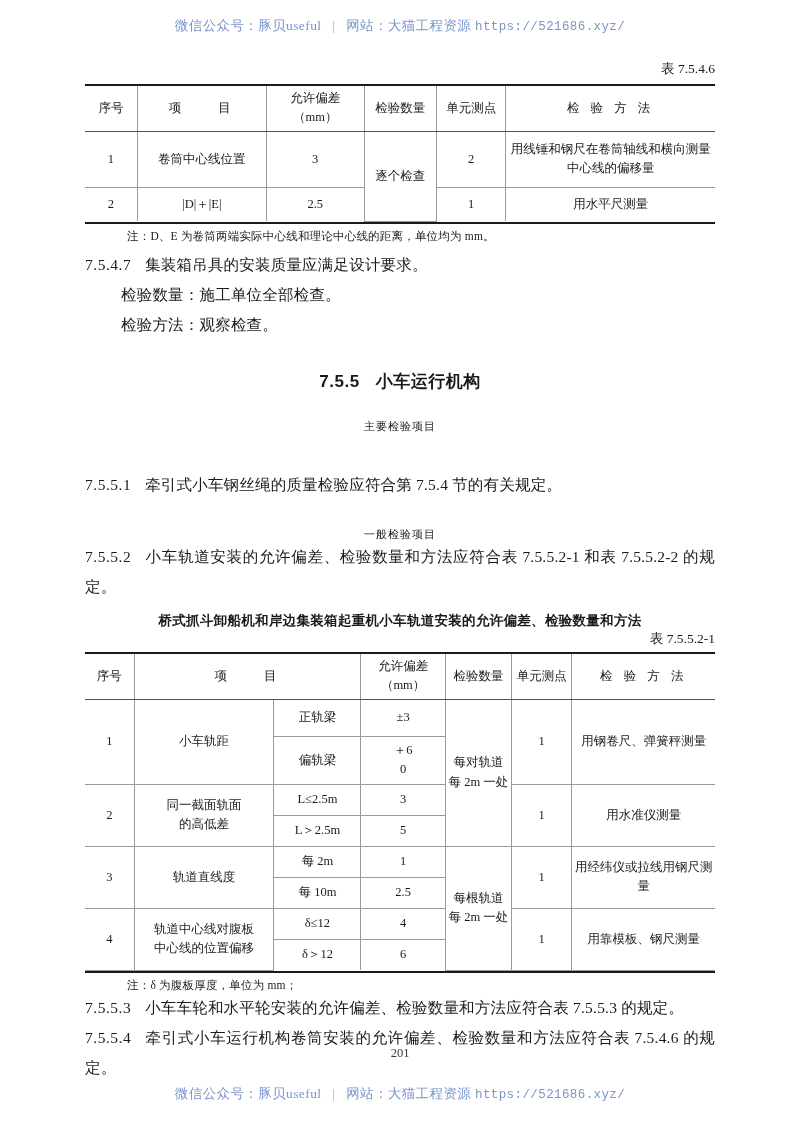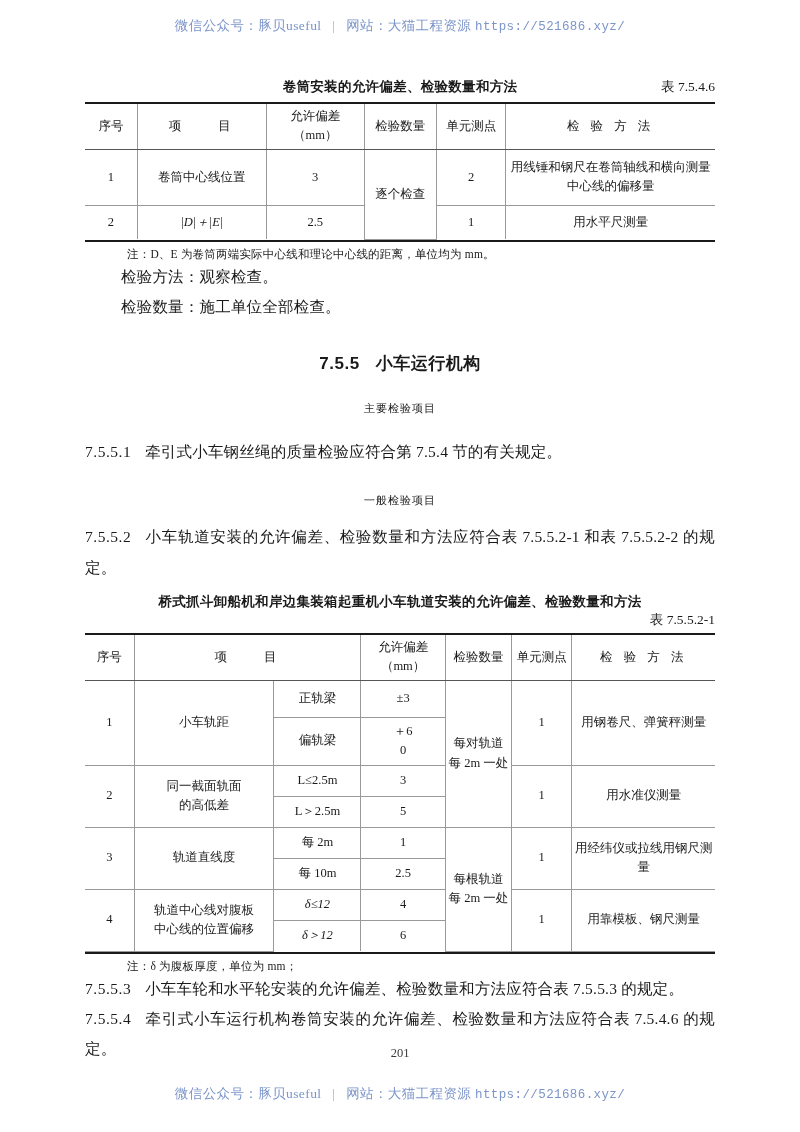--- a/index.html
+++ b/index.html
@@ -136,54 +136,53 @@
     height: 26px;
   }
   .tbl-wrap { border-top: 2.2px solid #1a1a1a; border-bottom: 2.2px solid #1a1a1a; }
   .tbl-wrap table.doc td, .tbl-wrap table.doc th { border-top: 1px solid #9a9a9a; border-bottom: 1px solid #9a9a9a; }
   .tbl-wrap table.doc tr:first-child > * { border-top: none; }
   .tbl-wrap table.doc tr:last-child  > * { border-bottom: none; }
   .tbl-wrap table.doc tr > *:first-child { border-left: none; }
   .tbl-wrap table.doc tr > *:last-child  { border-right: none; }
   .hdr-sep > * { border-bottom: 1.6px solid #555 !important; }
   .sp-med  { letter-spacing: 4px; padding-left: 4px; }
-  .ital { font-style: italic; }
+  .ital { }
   .meth { text-align: center; line-height: 1.75; }
 
   .pagenum {
     position: absolute;
     left: 0;
     top: 1046px;
     width: 800px;
     text-align: center;
     font-size: 12.5px;
     color: #3a3a3a;
   }
 
   .mt6  { margin-top: 6px; }
   .mt10 { margin-top: 10px; }
-  .mt14 { margin-top: 14px; }
-  .mt18 { margin-top: 21px; }
+  .mt14 { }
+  .mt18 { margin-top: 36px; }
 </style>
 </head>
 <body>
 
 <div class="page">
 
   <div class="wm wm-top">
     <span>微信公众号：豚贝useful</span>
     <span class="sep">|</span>
     <span>网站：大猫工程资源</span>
     <span class="url">https://521686.xyz/</span>
   </div>
 
   <div style="height:78px"></div>
 
   <div class="tbl-title-row">
-    <span class="tbl-title">卷筒安装的允许偏差、检验数量和方法</span>
     <span class="tbl-num tbl-num-right">表 7.5.4.6</span>
   </div>
 
   <div class="tbl-wrap mt6">
   <table class="doc">
     <colgroup>
       <col style="width:8.3%">
       <col style="width:20.5%">
       <col style="width:15.5%">
       <col style="width:11.5%">
@@ -215,22 +214,25 @@
         <td>2.5</td>
         <td>1</td>
         <td class="meth">用水平尺测量</td>
       </tr>
     </tbody>
   </table>
   </div>
 
   <div class="note">注：D、E 为卷筒两端实际中心线和理论中心线的距离，单位均为 mm。</div>
 
+  <div class="clause mt6">
+    <span class="num">7.5.4.7</span><span class="gap"></span><span>集装箱吊具的安装质量应满足设计要求。</span>
+  </div>
+  <div class="indent-line">检验数量：施工单位全部检查。</div>
   <div class="indent-line">检验方法：观察检查。</div>
-  <div class="indent-line">检验数量：施工单位全部检查。</div>
 
   <div class="section-head">
     <span>7.5.5</span><span class="sgap"></span><span>小车运行机构</span>
   </div>
 
   <div class="subhead">主要检验项目</div>
 
   <div class="clause mt18">
     <span class="num">7.5.5.1</span><span class="gap"></span><span>牵引式小车钢丝绳的质量检验应符合第 7.5.4 节的有关规定。</span>
   </div>

